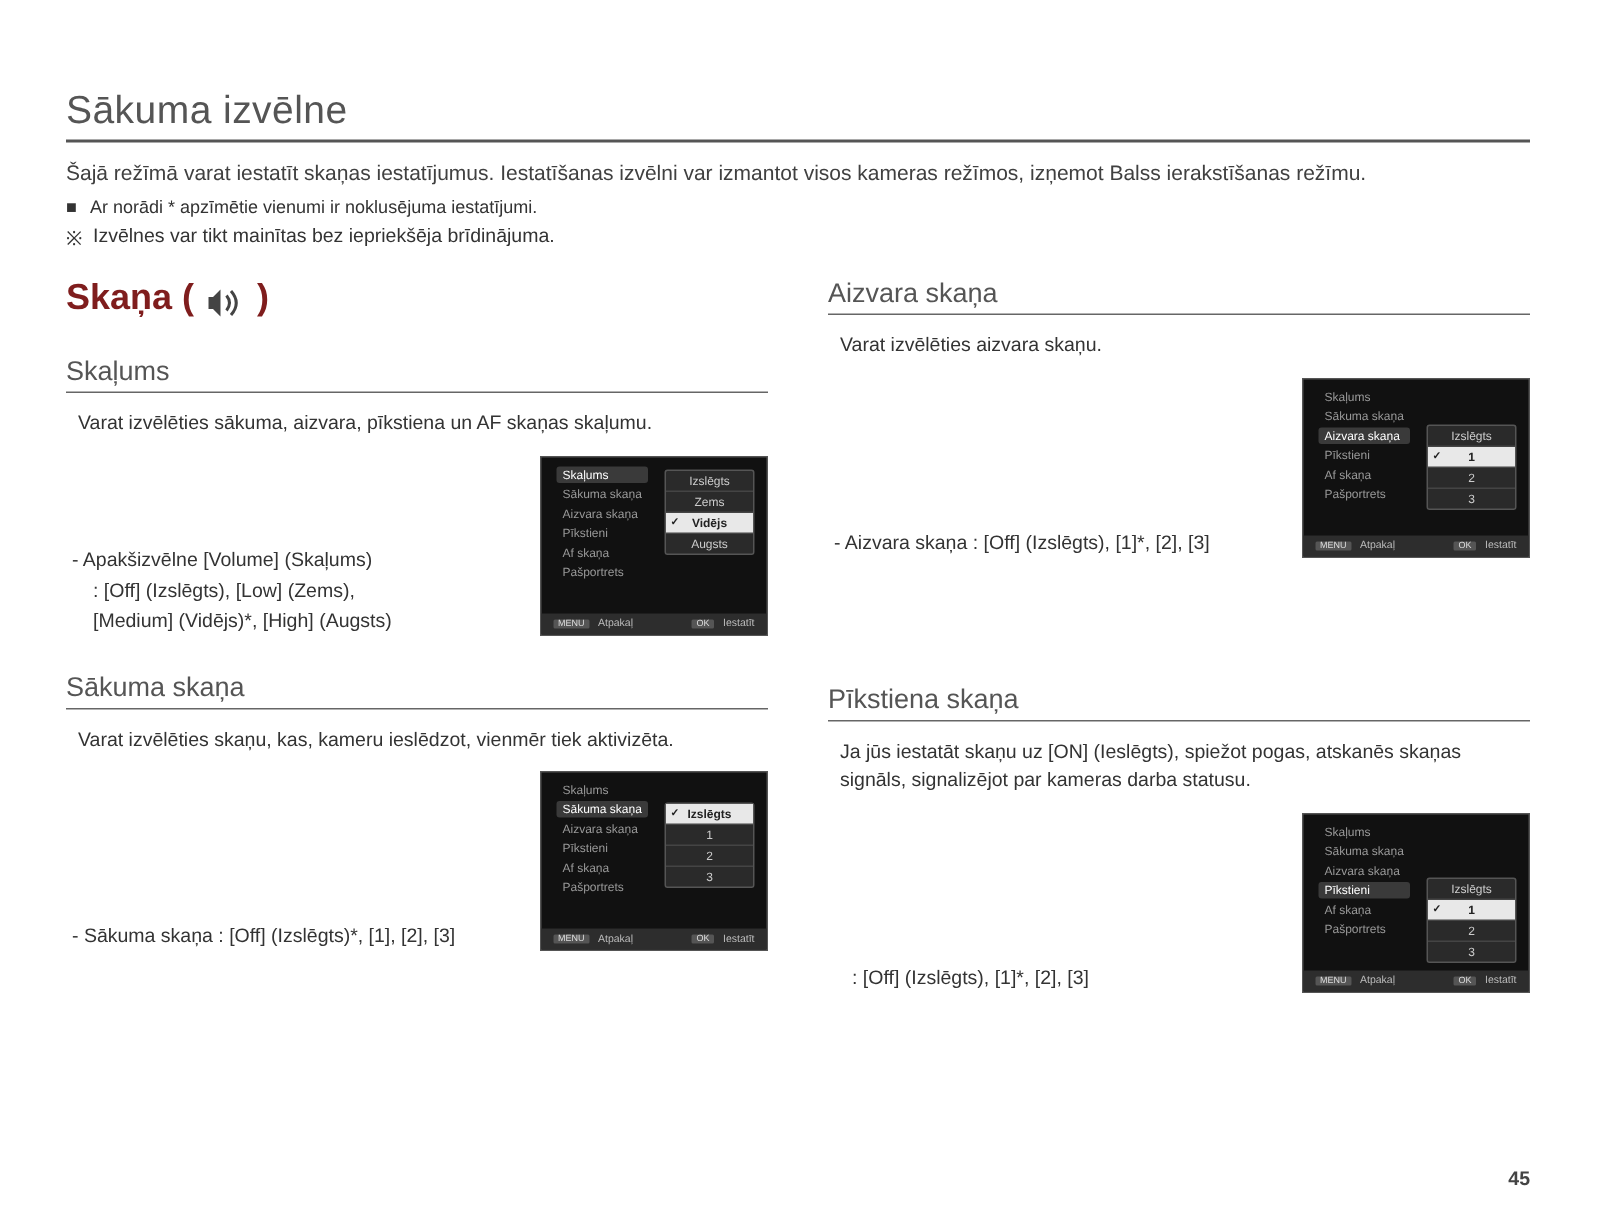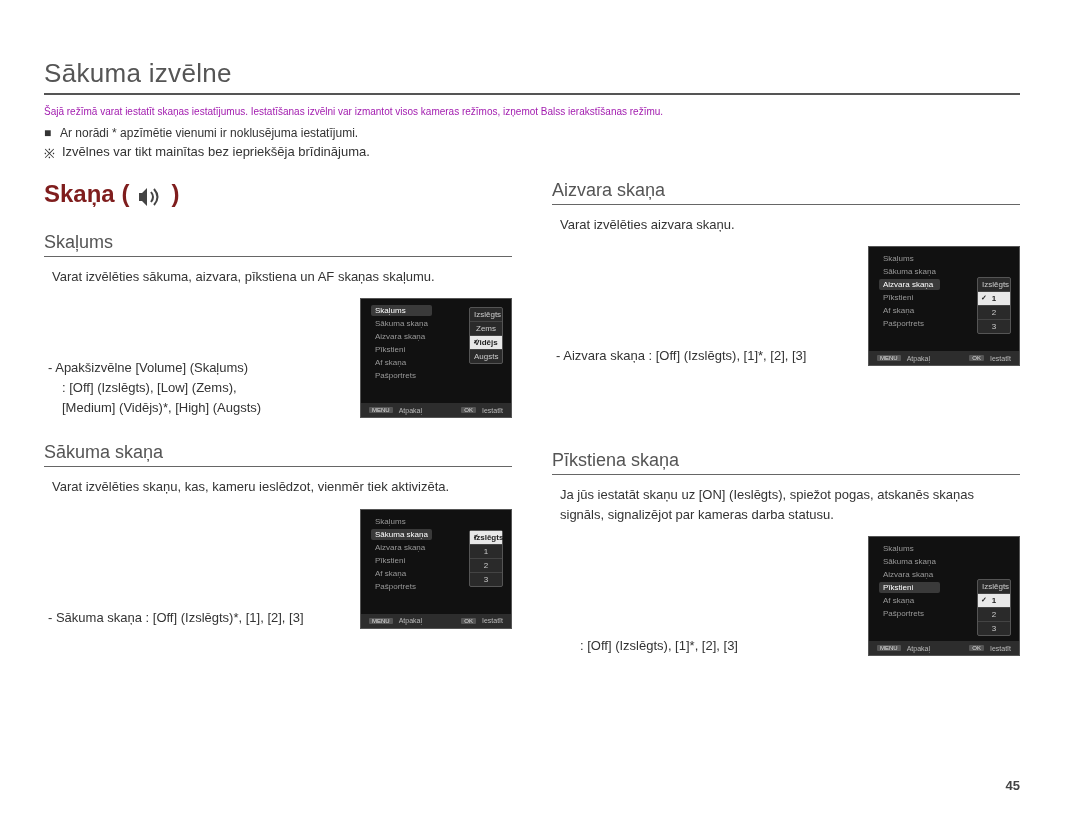--- a/index.html
+++ b/index.html
@@ -15,23 +15,23 @@
   .page-title {
     font-size: 26px;
     font-weight: 400;
     color: #555;
     border-bottom: 2px solid #555;
     padding-bottom: 4px;
     margin-bottom: 10px;
     letter-spacing: .3px;
   }
   .intro {
-    font-size: 10px;
+    font-size: 14px;
     line-height: 1.45;
-    color: #a21caf;
+    color: #404040;
     margin-bottom: 6px;
   }
   .bullet-note {
     display: flex;
     font-size: 12px;
     color: #333;
     margin-bottom: 4px;
   }
   .bullet-note .sym { width: 16px; display: inline-block; }
   .asterisk-note {
@@ -105,21 +105,21 @@
     left: 10px; top: 6px;
     display: flex;
     flex-direction: column;
     gap: 2px;
   }
   .ui .menu .mi { padding: 1px 4px; border-radius: 2px; white-space: nowrap; }
   .ui .menu .mi.hl { background: #3a3a3a; color: #fff; }
   .ui .box {
     position: absolute;
     right: 8px; top: 8px;
-    width: 34px;
+    width: 60px;
     background: #2a2a2a;
     border: 1px solid #555;
     border-radius: 2px;
     display: flex;
     flex-direction: column;
   }
   .ui .box .bi {
     padding: 2px 4px;
     text-align: center;
     border-bottom: 1px solid #444;
@@ -291,21 +291,21 @@
         </div>
       </div>
     </div>
 
     <div style="height:60px"></div>
 
     <h2 class="section-h2">Pīkstiena skaņa</h2>
     <p class="desc">Ja jūs iestatāt skaņu uz [ON] (Ieslēgts), spiežot pogas, atskanēs skaņas signāls, signalizējot par kameras darba statusu.</p>
     <div class="row">
       <div class="opts">
-        <div style="margin-left:20px">: [Off] (Izslēgts), [1]*, [2], [3]</div>
+        <div style="margin-left:8px">: [Off] (Izslēgts), [1]*, [2], [3]</div>
       </div>
       <div class="ui">
         <div class="menu">
           <span class="mi">Skaļums</span>
           <span class="mi">Sākuma skaņa</span>
           <span class="mi">Aizvara skaņa</span>
           <span class="mi hl">Pīkstieni</span>
           <span class="mi">Af skaņa</span>
           <span class="mi">Pašportrets</span>
         </div>

